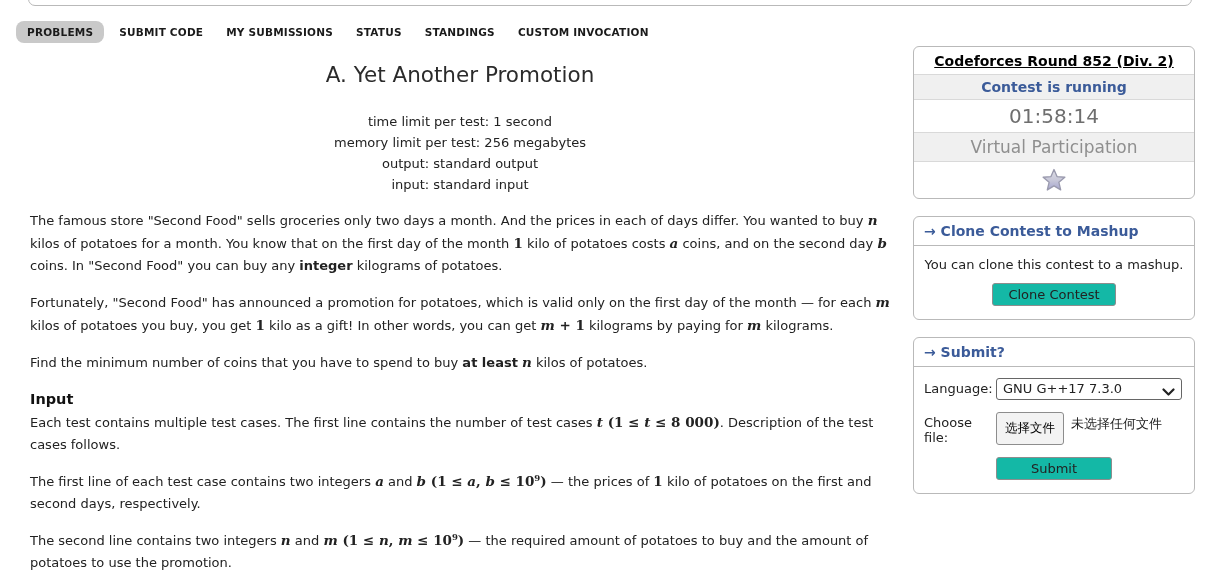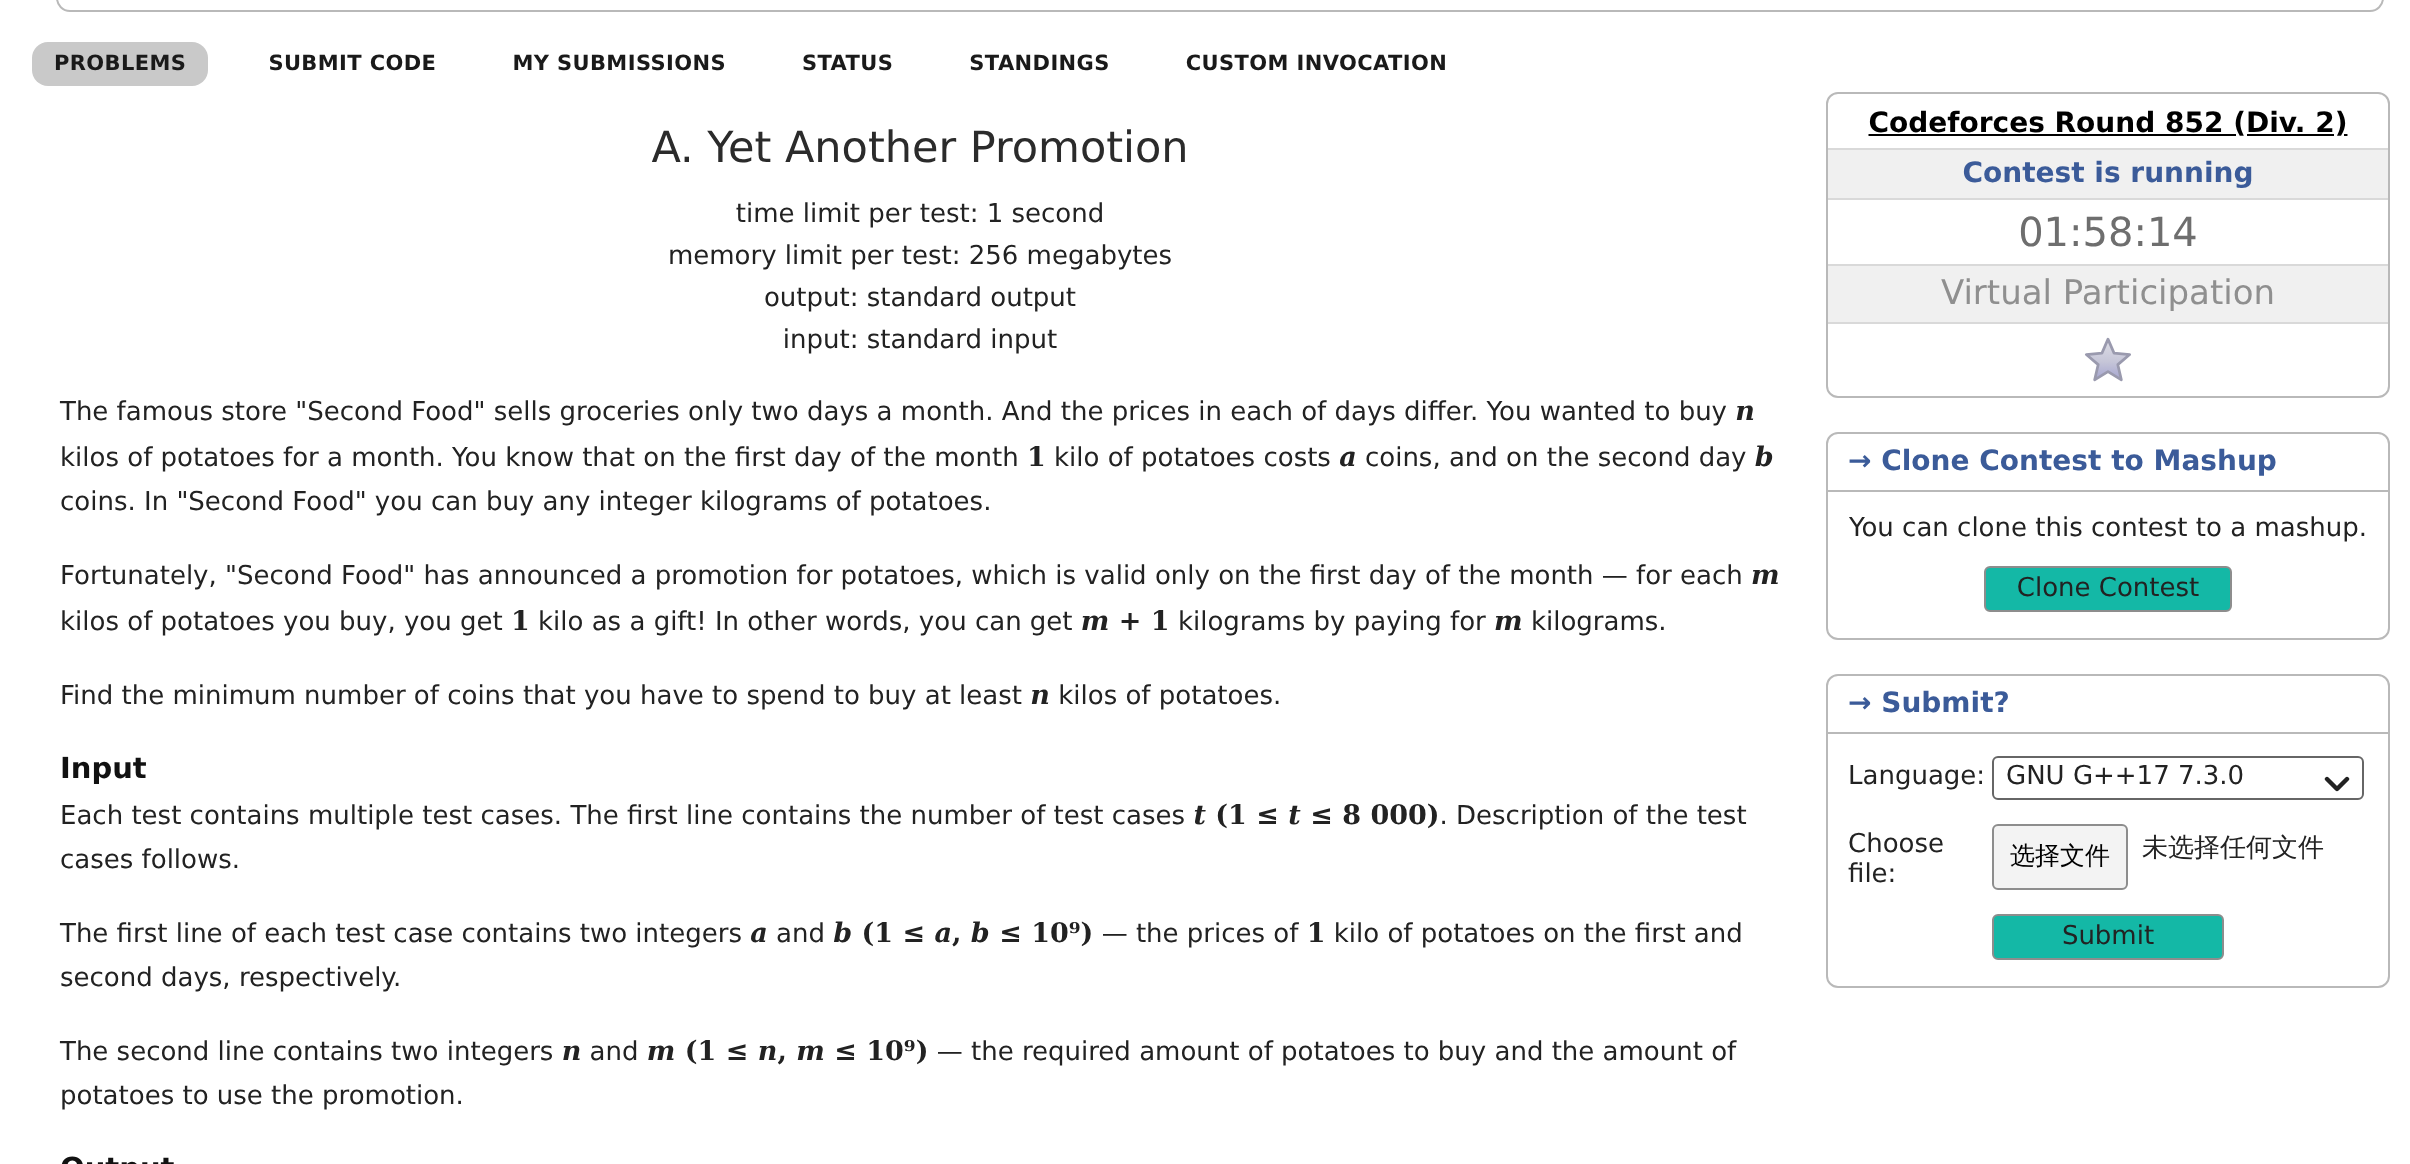--- a/index.html
+++ b/index.html
@@ -4,34 +4,34 @@
 <style>
   * { margin:0; padding:0; box-sizing:border-box; }
   html,body { width:1205px; height:582px; background:#ffffff; overflow:hidden;
               font-family:"DejaVu Sans","Liberation Sans",sans-serif; color:#222; }
 
   
   .menu-edge { position:absolute; top:-8px; left:28px; width:1164px; height:14px;
                border:1px solid #b9b9b9; border-radius:10px; }
 
   
-  .tabs { position:absolute; top:21px; left:16px; display:flex; align-items:center; gap:22px; }
+  .tabs { position:absolute; top:21px; left:16px; display:flex; align-items:center; gap:7px; }
   .tab { font-size:10.5px; font-weight:bold; letter-spacing:.2px; color:#1a1a1a;
          padding:5px 8px; text-decoration:none; cursor:pointer; white-space:nowrap; }
   .tab.active { background:#c9c9c9; border-radius:8px; padding:5px 11px; }
 
   
   .content { position:absolute; top:54px; left:30px; width:860px; }
   .prob-title { font-size:21.5px; font-weight:400; color:#2b2b2b; text-align:center; margin-top:8px; }
-  .limits { text-align:center; margin-top:10px; font-size:13px; line-height:21px; color:#222; }
+  .limits { text-align:center; margin-top:24px; font-size:13px; line-height:21px; color:#222; }
   .content p { font-size:13px; line-height:22px; margin-top:14px; color:#222; }
   .sec-head { font-size:14.5px; font-weight:bold; margin-top:17px; margin-bottom:-10px; color:#111; }
 
   .seg-plain { }
-  .seg-bold  { font-weight:normal; }
+  .seg-bold  { font-weight:bold; }
   .seg-var   { font-family:"DejaVu Serif","Liberation Serif",serif; font-style:italic; font-weight:700; font-size:13.5px; }
   .seg-num   { font-family:"DejaVu Serif","Liberation Serif",serif; font-weight:700; font-size:13.5px; }
 
   
   .sidebar { position:absolute; top:46px; left:913px; width:282px; }
   .sbox { border:1px solid #b9b9b9; border-radius:6px; background:#fff; overflow:hidden; margin-bottom:17px; }
   .srow { text-align:center; border-bottom:1px solid #d9d9d9; padding:4px 6px; }
   .srow:last-child { border-bottom:none; }
   .srow.alt { background:#f0f0f0; }
   .contest-link { font-size:14px; font-weight:bold; color:#000; text-decoration:underline; cursor:pointer; }

